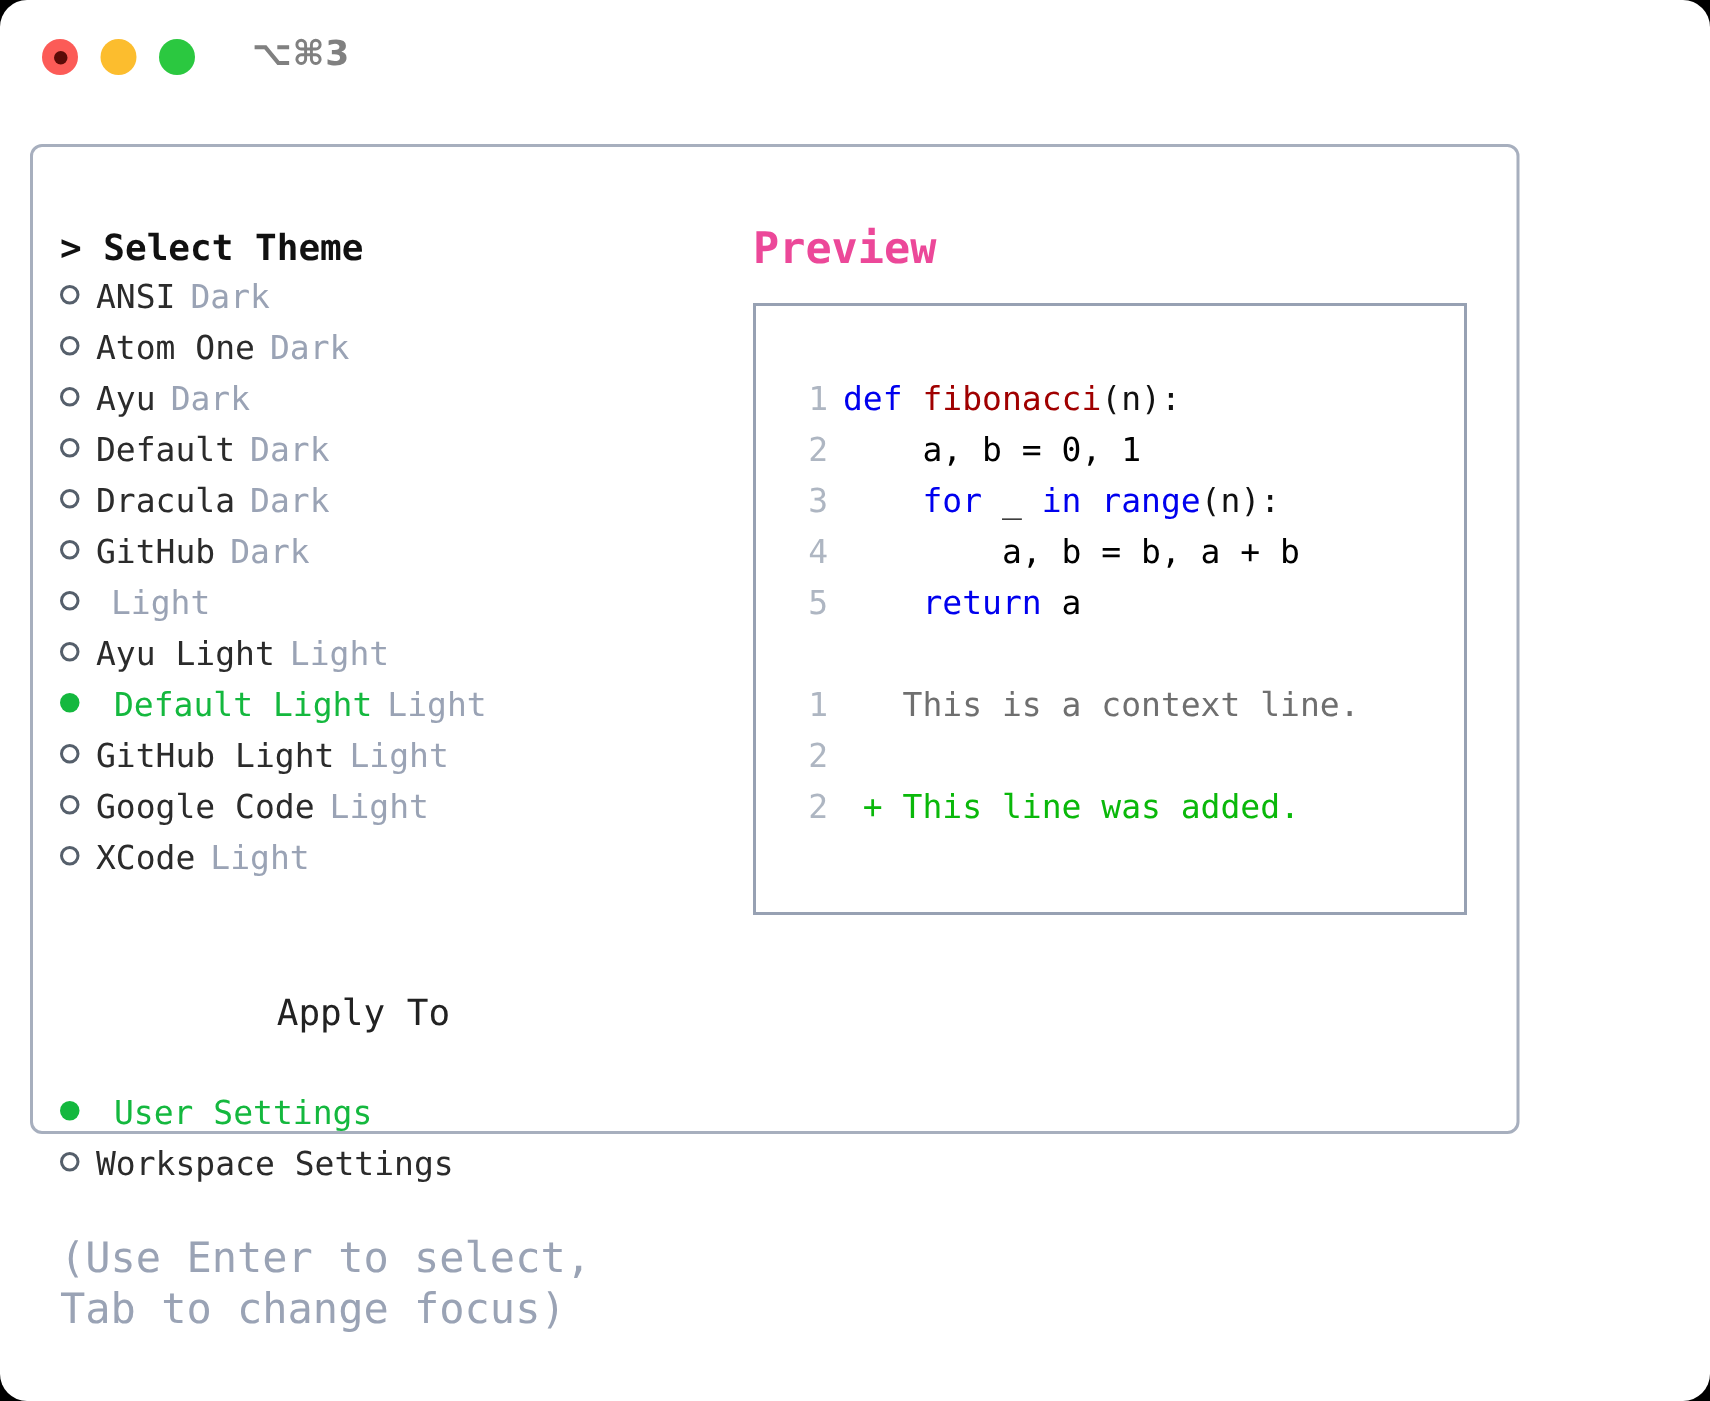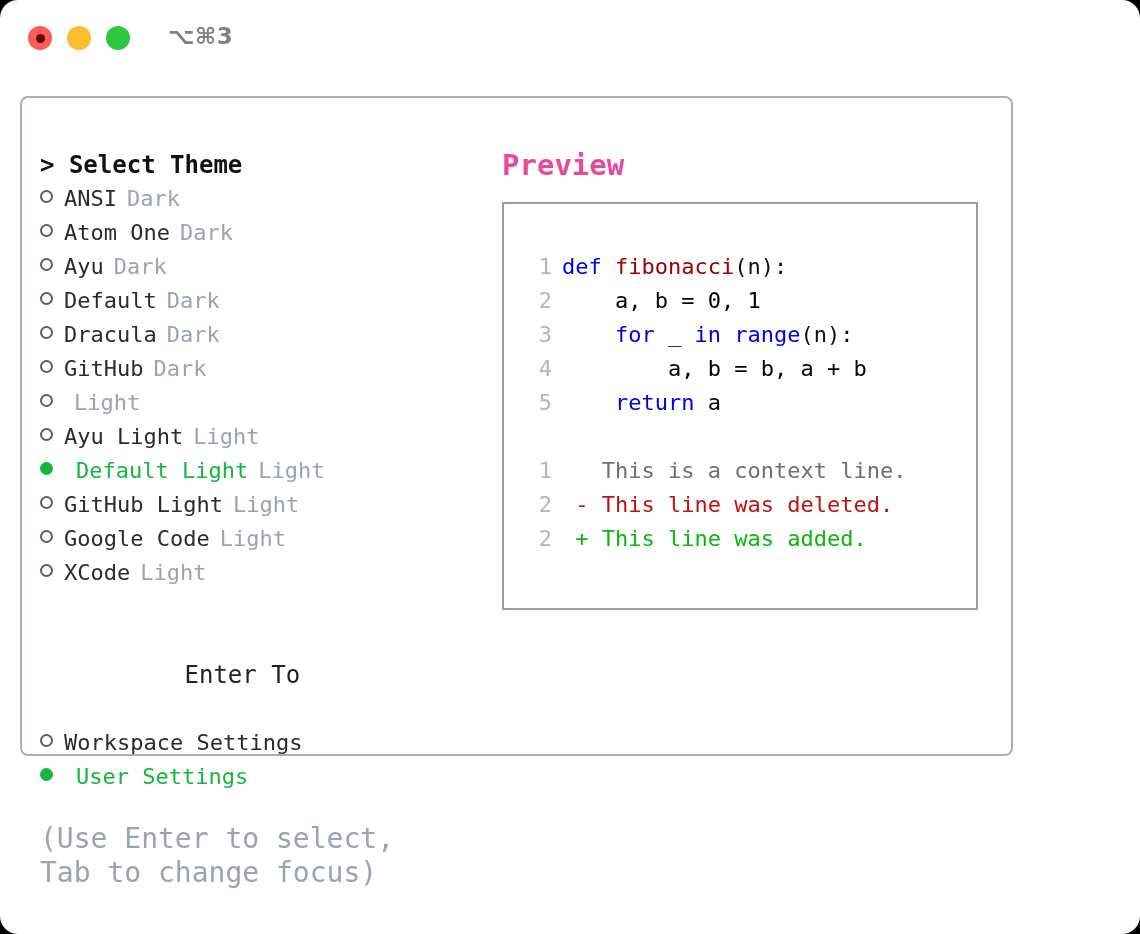--- a/index.html
+++ b/index.html
@@ -227,43 +227,43 @@
           <div class="opt-row"><span class="bullet off"></span><span class="opt-name">Ayu Light</span><span class="opt-tag">Light</span></div>
           <div class="opt-row selected"><span class="bullet on"></span><span class="opt-name">Default Light</span><span class="opt-tag">Light</span></div>
           <div class="opt-row"><span class="bullet off"></span><span class="opt-name">GitHub Light</span><span class="opt-tag">Light</span></div>
           <div class="opt-row"><span class="bullet off"></span><span class="opt-name">Google Code</span><span class="opt-tag">Light</span></div>
           <div class="opt-row"><span class="bullet off"></span><span class="opt-name">XCode</span><span class="opt-tag">Light</span></div>
         </div>
 
       <div class="spacer-row"></div>
 
       <div class="section-title plain">
-        <span style="visibility:hidden">&gt; </span><span>Enter To</span>
+        <span style="visibility:hidden">&gt; </span><span>Apply To</span>
       </div>
       <div id="apply-options">
+          <div class="opt-row selected"><span class="bullet on"></span><span class="opt-name">User Settings</span></div>
           <div class="opt-row"><span class="bullet off"></span><span class="opt-name">Workspace Settings</span></div>
-          <div class="opt-row selected"><span class="bullet on"></span><span class="opt-name">User Settings</span></div>
         </div>
 
       <div class="hint">(Use Enter to select, Tab to change focus)</div>
     </div>
 
     <div class="right-col">
       <div class="preview-title">Preview</div>
       <div class="preview-box">
         <div id="code-lines">
             <div class="code-line"><span class="lineno">1</span><span class="code-body"><span class="tok-kw">def </span><span class="tok-fn">fibonacci</span><span class="tok-pun">(n):</span></span></div>
             <div class="code-line"><span class="lineno">2</span><span class="code-body"><span class="tok-plain">    a, b = 0, 1</span></span></div>
             <div class="code-line"><span class="lineno">3</span><span class="code-body"><span class="tok-kw">    for</span><span class="tok-plain"> _ </span><span class="tok-kw">in </span><span class="tok-kw">range</span><span class="tok-pun">(n):</span></span></div>
             <div class="code-line"><span class="lineno">4</span><span class="code-body"><span class="tok-plain">        a, b = b, a + b</span></span></div>
             <div class="code-line"><span class="lineno">5</span><span class="code-body"><span class="tok-kw">    return</span><span class="tok-plain"> a</span></span></div>
           </div>
         <div class="gap-row"></div>
         <div id="diff-lines">
             <div class="code-line"><span class="lineno">1</span><span class="diff-ctx">   This is a context line.</span></div>
-            <div class="code-line"><span class="lineno">2</span><span class="diff-del"> - This line was deleted.</span></div>
+            <div class="code-line"><span class="lineno">2</span></div>
             <div class="code-line"><span class="lineno">2</span><span class="diff-add"> + This line was added.</span></div>
           </div>
       </div>
     </div>
 
   </div>
 </div>
 
 </body></html>

